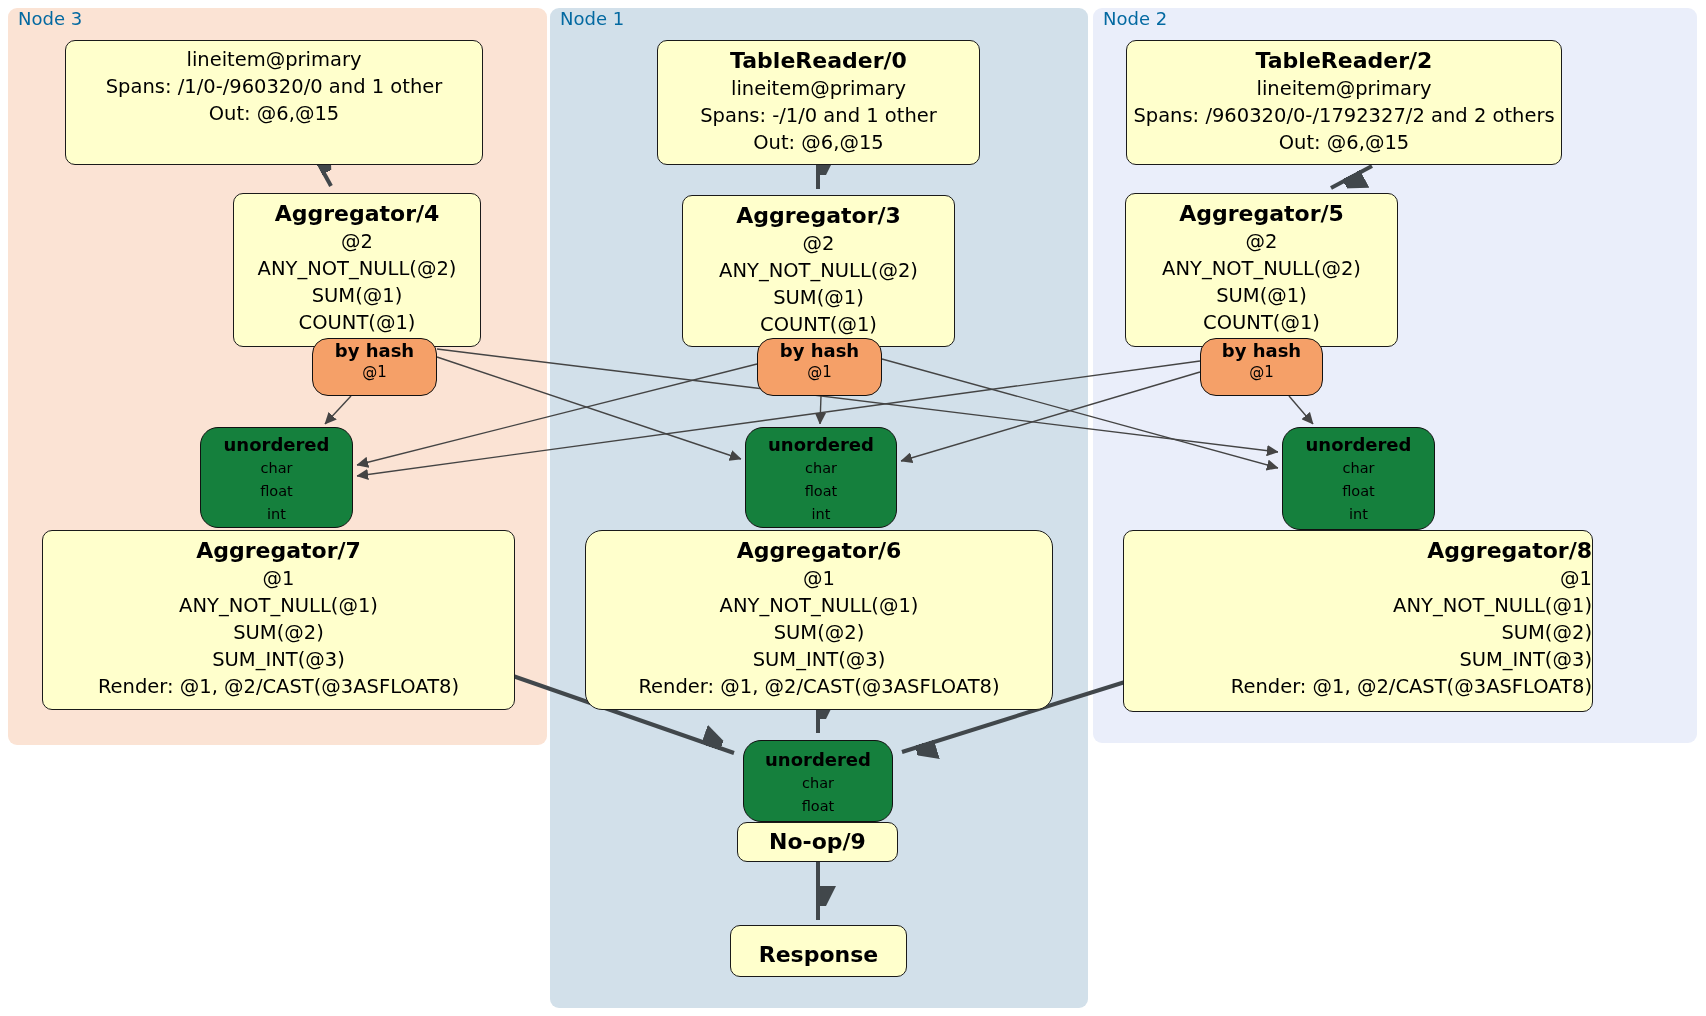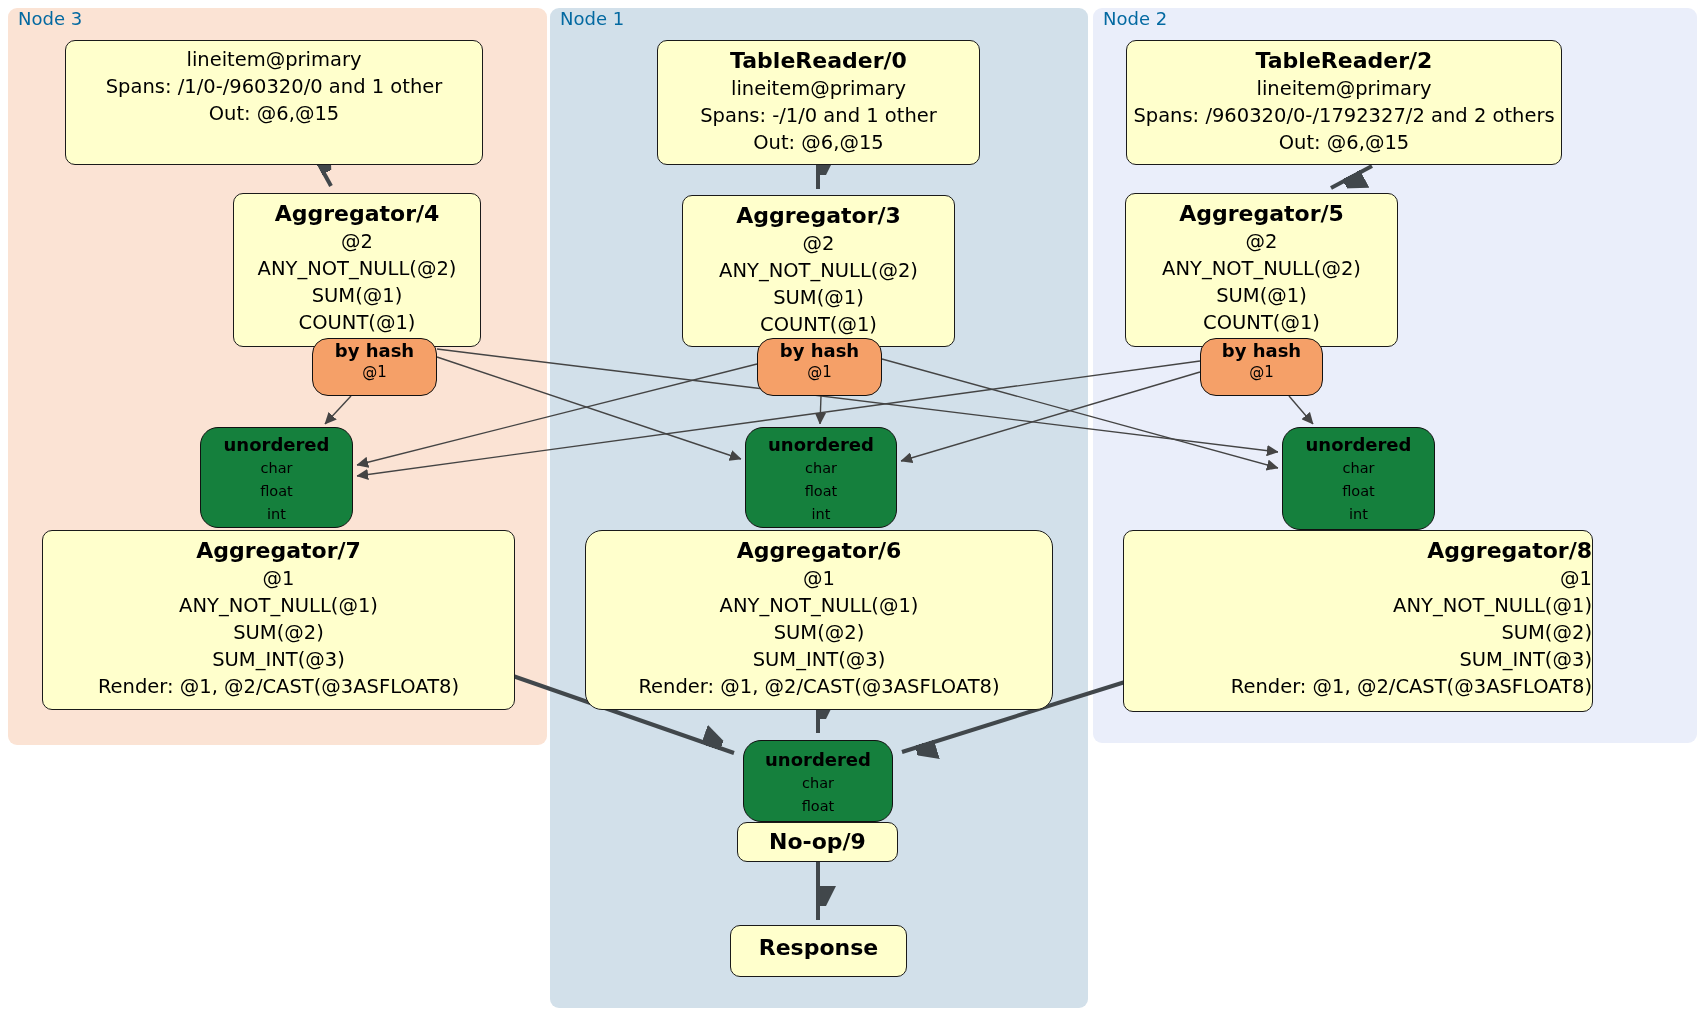--- a/index.html
+++ b/index.html
@@ -25,21 +25,21 @@
   #tr1{left:65px;top:40px;width:418px;height:125px;}
   #tr0{left:657px;top:40px;width:323px;height:125px;}
   #tr2{left:1126px;top:40px;width:436px;height:125px;}
   #agg4{left:233px;top:193px;width:248px;height:154px;}
   #agg3{left:682px;top:195px;width:273px;height:152px;}
   #agg5{left:1125px;top:193px;width:273px;height:154px;}
   #agg7{left:42px;top:530px;width:473px;height:180px;}
   #agg6{left:585px;top:530px;width:468px;height:180px;border-radius:17px;}
   #agg8{left:1123px;top:530px;width:470px;height:182px;text-align:right;}
   #noop{left:737px;top:822px;width:161px;height:40px;padding-top:2px;}
-  #resp{left:730px;top:925px;width:177px;height:52px;padding-top:5px;}
+  #resp{left:730px;top:925px;width:177px;height:52px;padding-top:12px;}
   #noop .ptitle,#resp .ptitle{line-height:33px;}
   
   .router{
     position:absolute;z-index:4;background:#f5a068;border:1.6px solid #111;border-radius:16px;
     text-align:center;box-sizing:border-box;
   }
   .rtitle{font-size:18px;font-weight:bold;line-height:23px;}
   .rdetail{font-size:15px;line-height:20px;}
   #r3{left:312px;top:338px;width:125px;height:58px;}
   #r1{left:757px;top:338px;width:125px;height:58px;}

